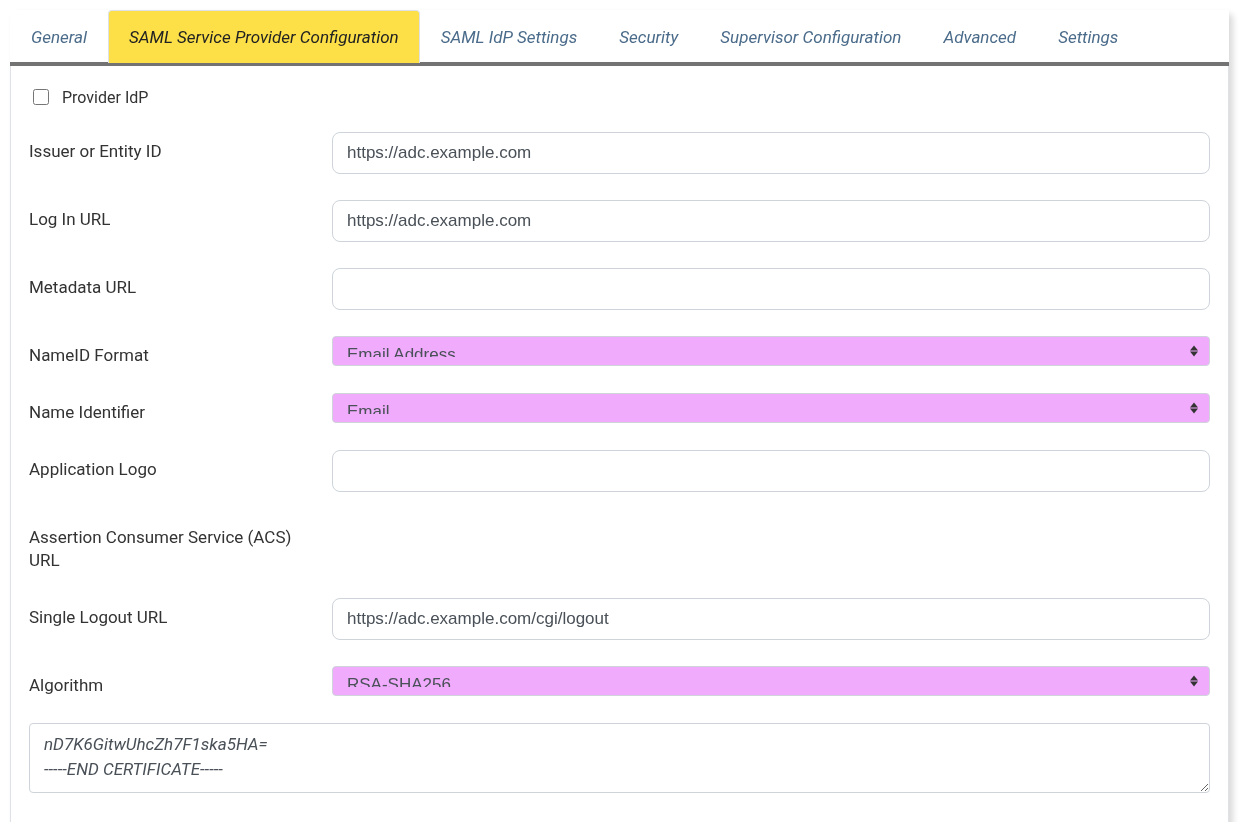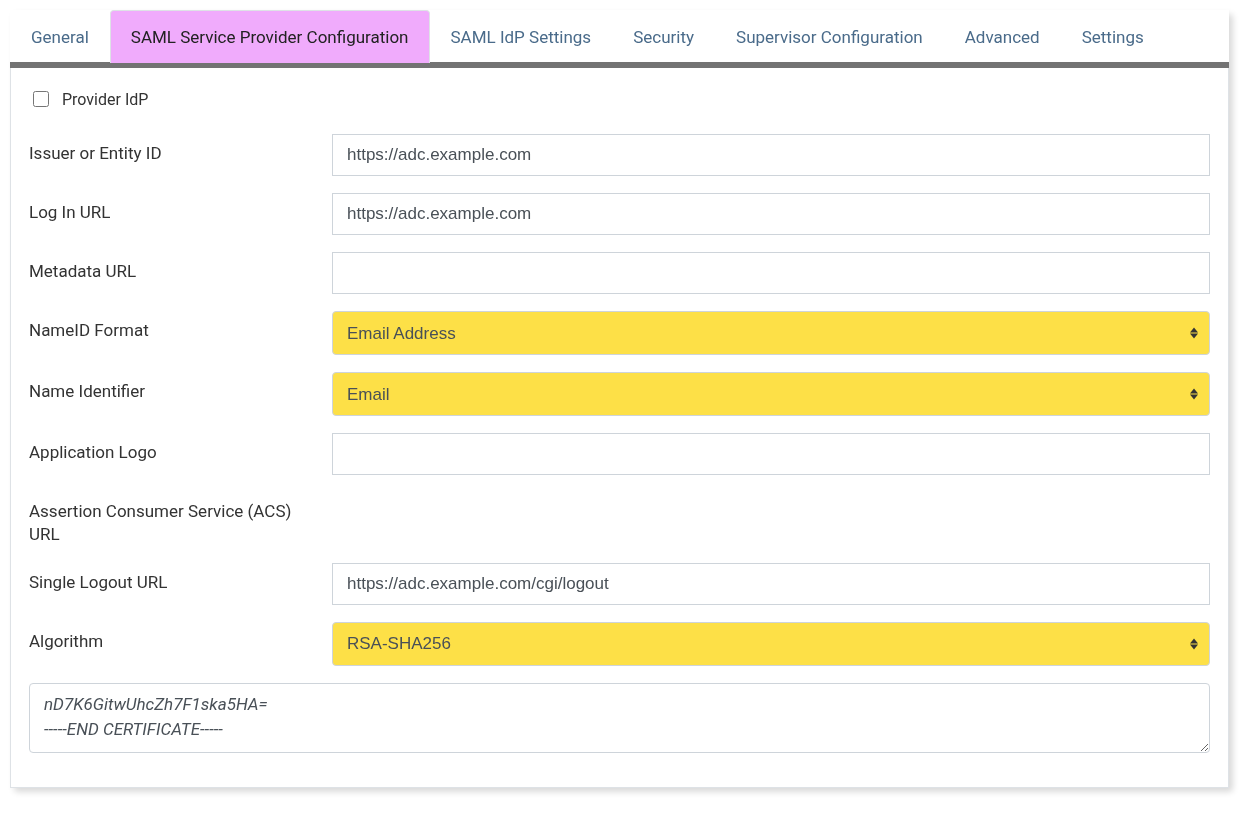--- a/index.html
+++ b/index.html
@@ -12,93 +12,94 @@
     background: #fff;
   }
   .panel-wrapper {
     width: 1219px;
     box-shadow: 4px 4px 6px rgba(0,0,0,0.15);
     border-radius: 4px;
   }
   .tabbar {
     display: flex;
     align-items: center;
-    border-bottom: 6px solid #737373;
+    border-bottom: 4px solid #737373;
     background: #fff;
     padding: 0;
+    font-style: italic;
   }
   .tab {
     padding: 16px 20px;
     color: #4a6b8a;
     cursor: pointer;
     border: 1px solid transparent;
     border-bottom: none;
     margin-bottom: -1px;
     font-size: 17px;
     white-space: nowrap;
   }
   .tab.active {
     color: #222;
     border-color: #dee2e6;
     border-radius: 4px 4px 0 0;
-    background: #f0abfc;
+    background: #fde047;
   }
   .content {
     padding: 20px 18px 30px 18px;
     border: 1px solid #dee2e6;
     border-top: none;
     background: #fff;
   }
   .checkbox-row {
     display: flex;
     align-items: center;
     gap: 10px;
     margin-bottom: 24px;
   }
   .checkbox-row input[type=checkbox]{
     width: 16px; height: 16px;
   }
   .form-row {
     display: flex;
     align-items: flex-start;
-    margin-bottom: 17px;
+    margin-bottom: 26px;
   }
   .form-row:last-child { margin-bottom: 0; }
   .form-label {
     width: 303px;
     flex-shrink: 0;
     padding-top: 8px;
     color: #333;
     font-size: 17px;
     line-height: 1.35;
     padding-right: 20px;
   }
   .form-control-wrap {
     flex: 1;
     position: relative;
   }
   .form-input {
     width: 100%;
     height: 42px;
     padding: 8px 14px;
     border: 1px solid #ced4da;
-    border-radius: 0;
+    border-radius: 8px;
     font-size: 17px;
     color: #495057;
     background: #fff;
   }
   .form-select {
     width: 100%;
-    height: 44px;
+    height: 30px;
     padding: 8px 32px 8px 14px;
     border: 1px solid #ced4da;
     border-radius: 4px;
     font-size: 17px;
     color: #495057;
-    background: #fde047;
+    background: #f0abfc;
     appearance: none;
     -webkit-appearance: none;
   }
   .select-arrows {
     position: absolute;
     right: 12px;
     top: 50%;
     transform: translateY(-50%);
     pointer-events: none;
     display: flex;

